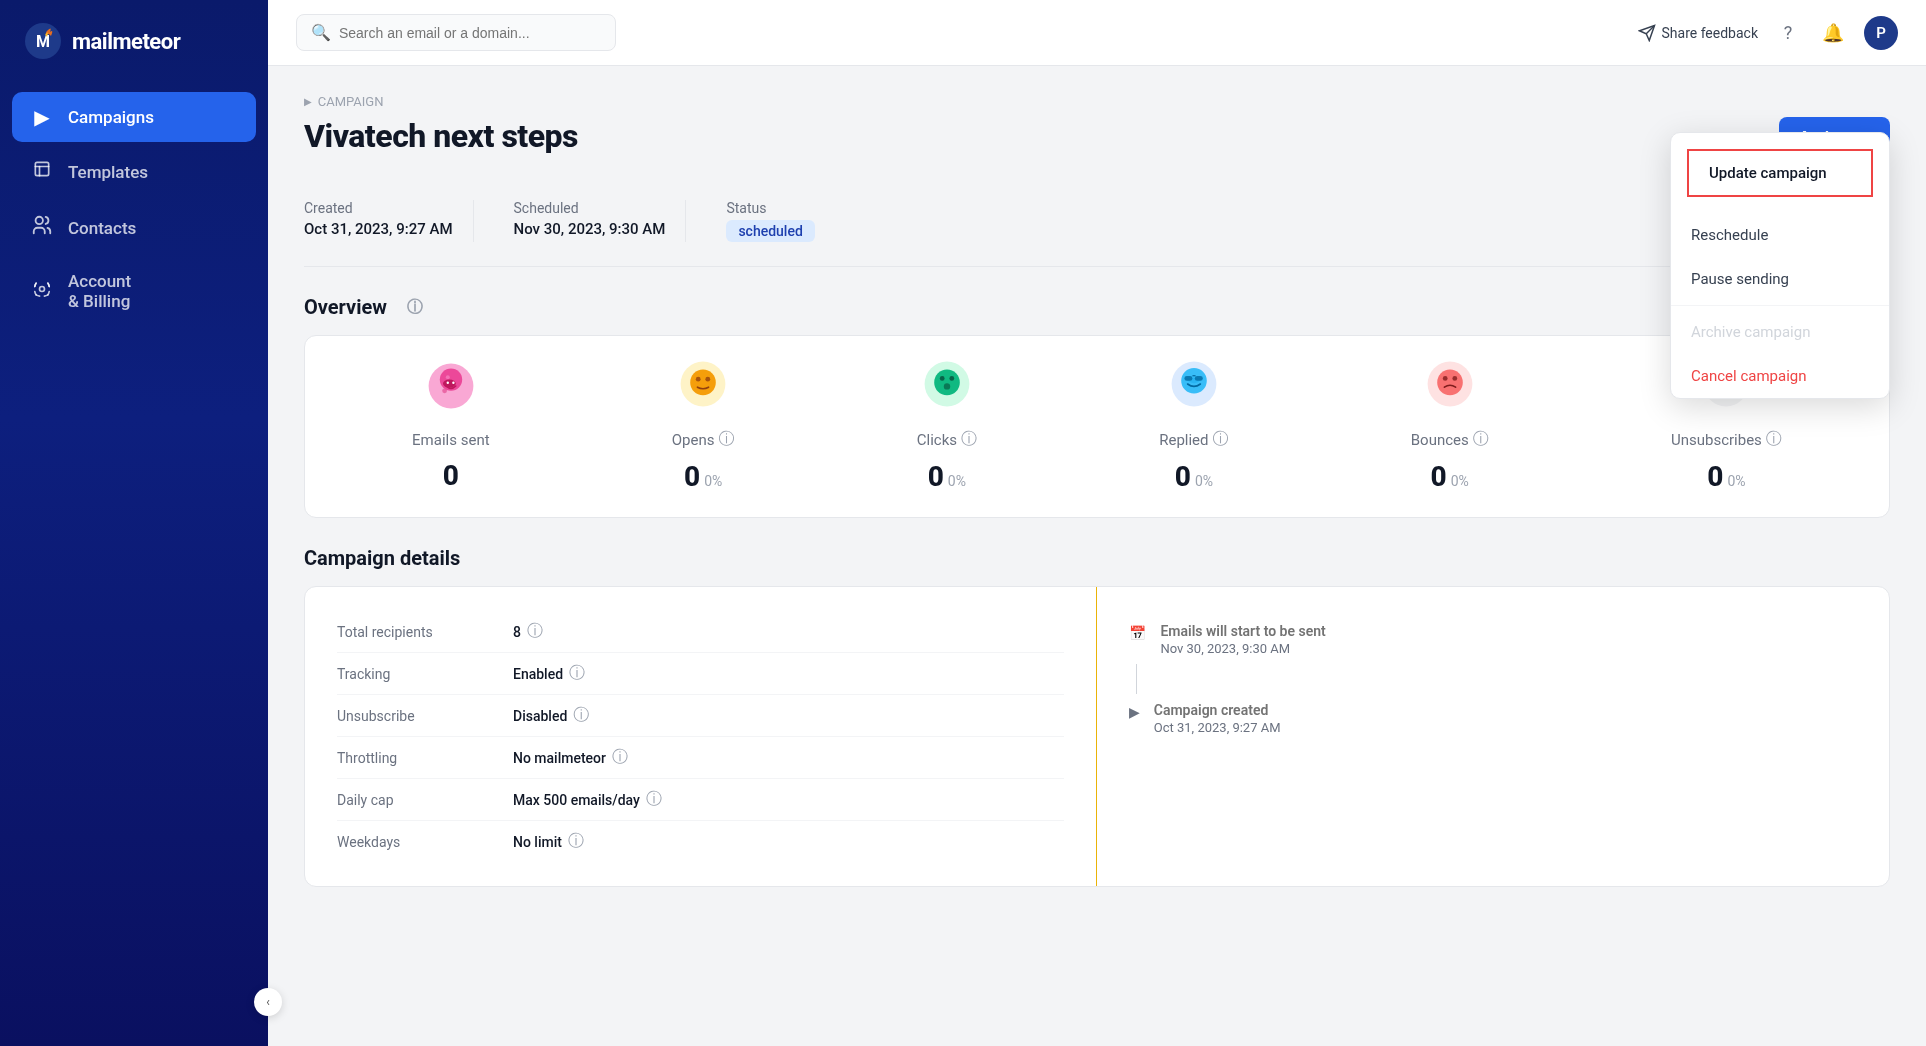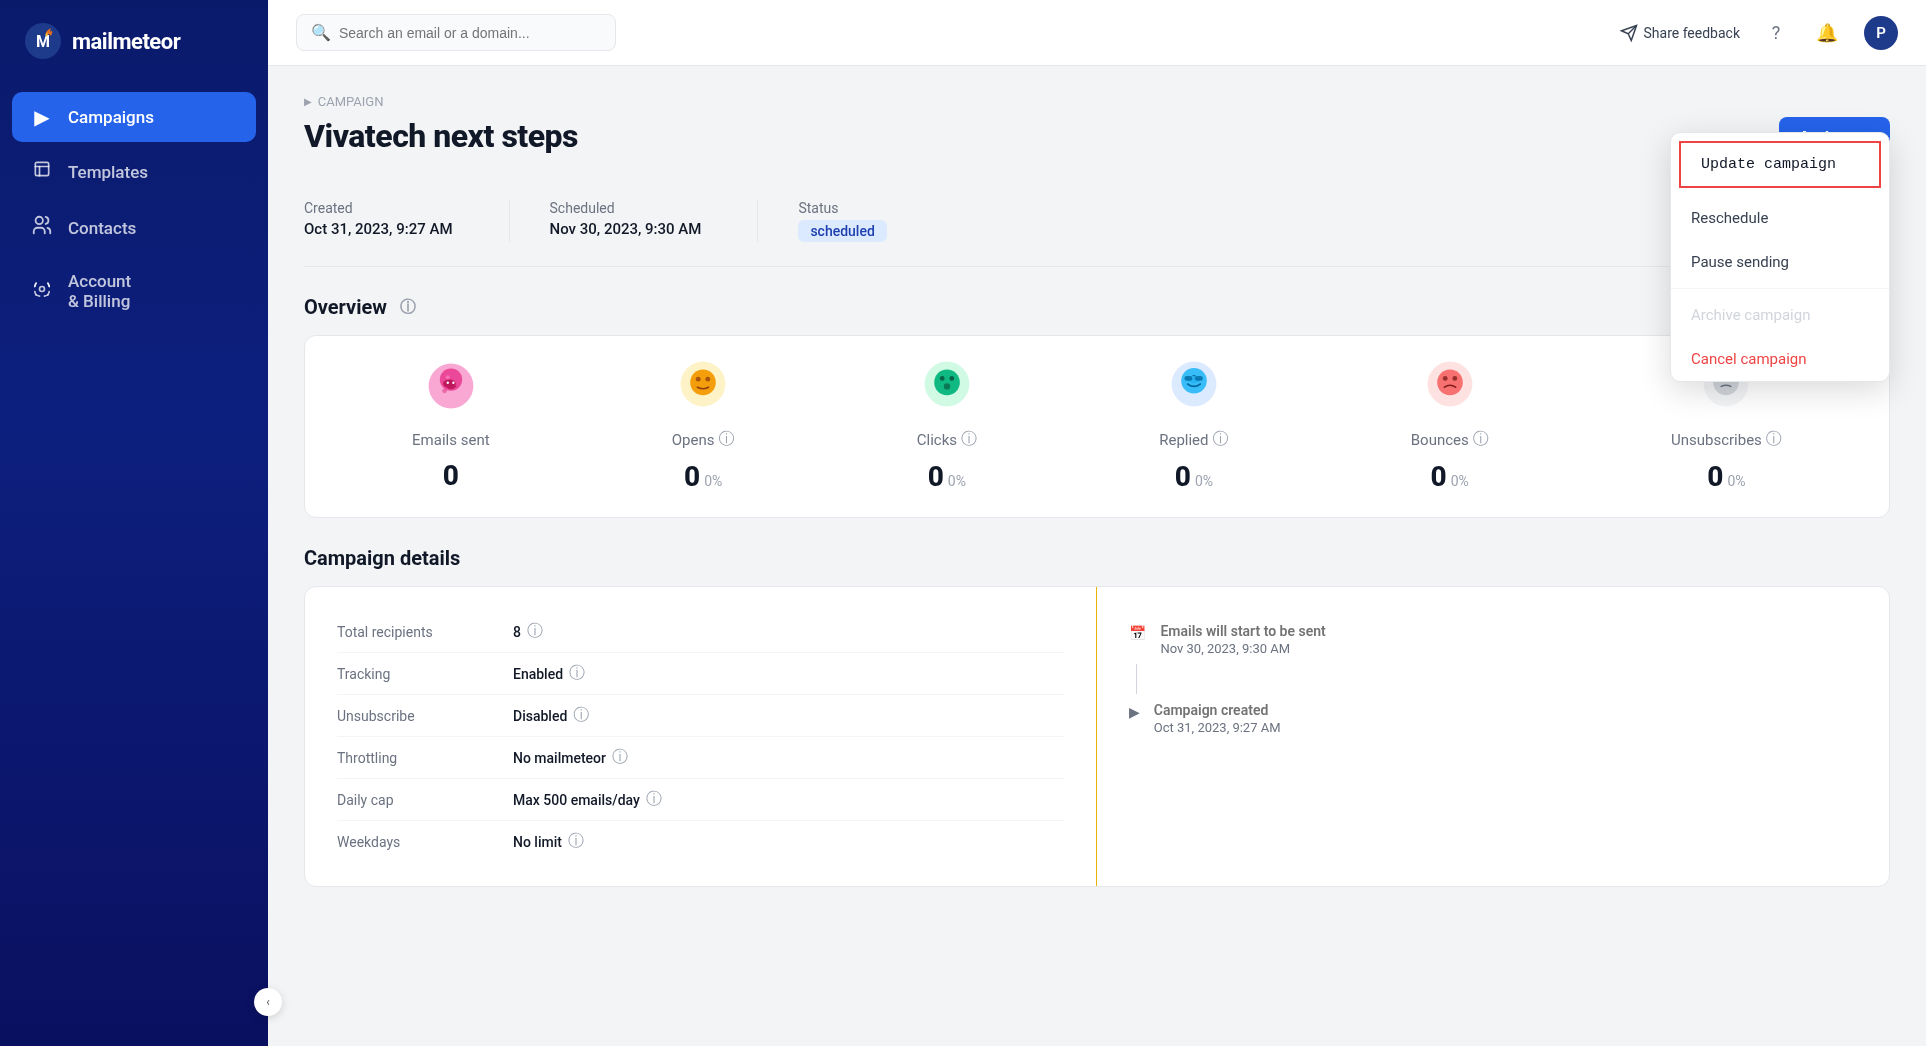--- a/index.html
+++ b/index.html
@@ -108,21 +108,21 @@
       background: transparent;
       outline: none;
       font-size: 14px;
       color: #6b7280;
       width: 100%;
     }
     .topbar-right {
       margin-left: auto;
       display: flex;
       align-items: center;
-      gap: 20px;
+      gap: 14px;
     }
     .share-feedback {
       display: flex;
       align-items: center;
       gap: 6px;
       font-size: 14px;
       color: #374151;
       cursor: pointer;
     }
     .topbar-icon {
@@ -216,22 +216,21 @@
       padding: 13px 20px;
       font-size: 15px;
       cursor: pointer;
       color: #374151;
       transition: background 0.1s;
     }
     .dropdown-item.highlighted {
       border: 2px solid #ef4444;
       color: #111827;
       font-weight: 500;
-      margin: 8px;
-      font-family: Liberation Mono, monospace;
+      margin: 16px;
     }
     .dropdown-item.disabled {
       color: #d1d5db;
       cursor: not-allowed;
     }
     .dropdown-item.danger {
       color: #ef4444;
     }
     .dropdown-divider {
       height: 1px;
@@ -241,21 +240,21 @@
 
     
     .meta-row {
       display: flex;
       gap: 0;
       margin-bottom: 28px;
       border-bottom: 1px solid #e5e7eb;
       padding-bottom: 24px;
     }
     .meta-item {
-      padding-right: 56px;
+      padding-right: 20px;
       border-right: 1px solid #e5e7eb;
       margin-right: 40px;
     }
     .meta-item:last-child {
       border-right: none;
       margin-right: 0;
     }
     .meta-label {
       font-size: 14px;
       color: #6b7280;
@@ -277,21 +276,21 @@
     }
 
     
     .section-title {
       font-size: 20px;
       font-weight: 700;
       color: #111827;
       margin-bottom: 16px;
       display: flex;
       align-items: center;
-      gap: 13px;
+      gap: 20px;
     }
     .info-icon {
       color: #9ca3af;
       font-size: 16px;
       cursor: pointer;
     }
 
     
     .overview-card {
       background: white;

